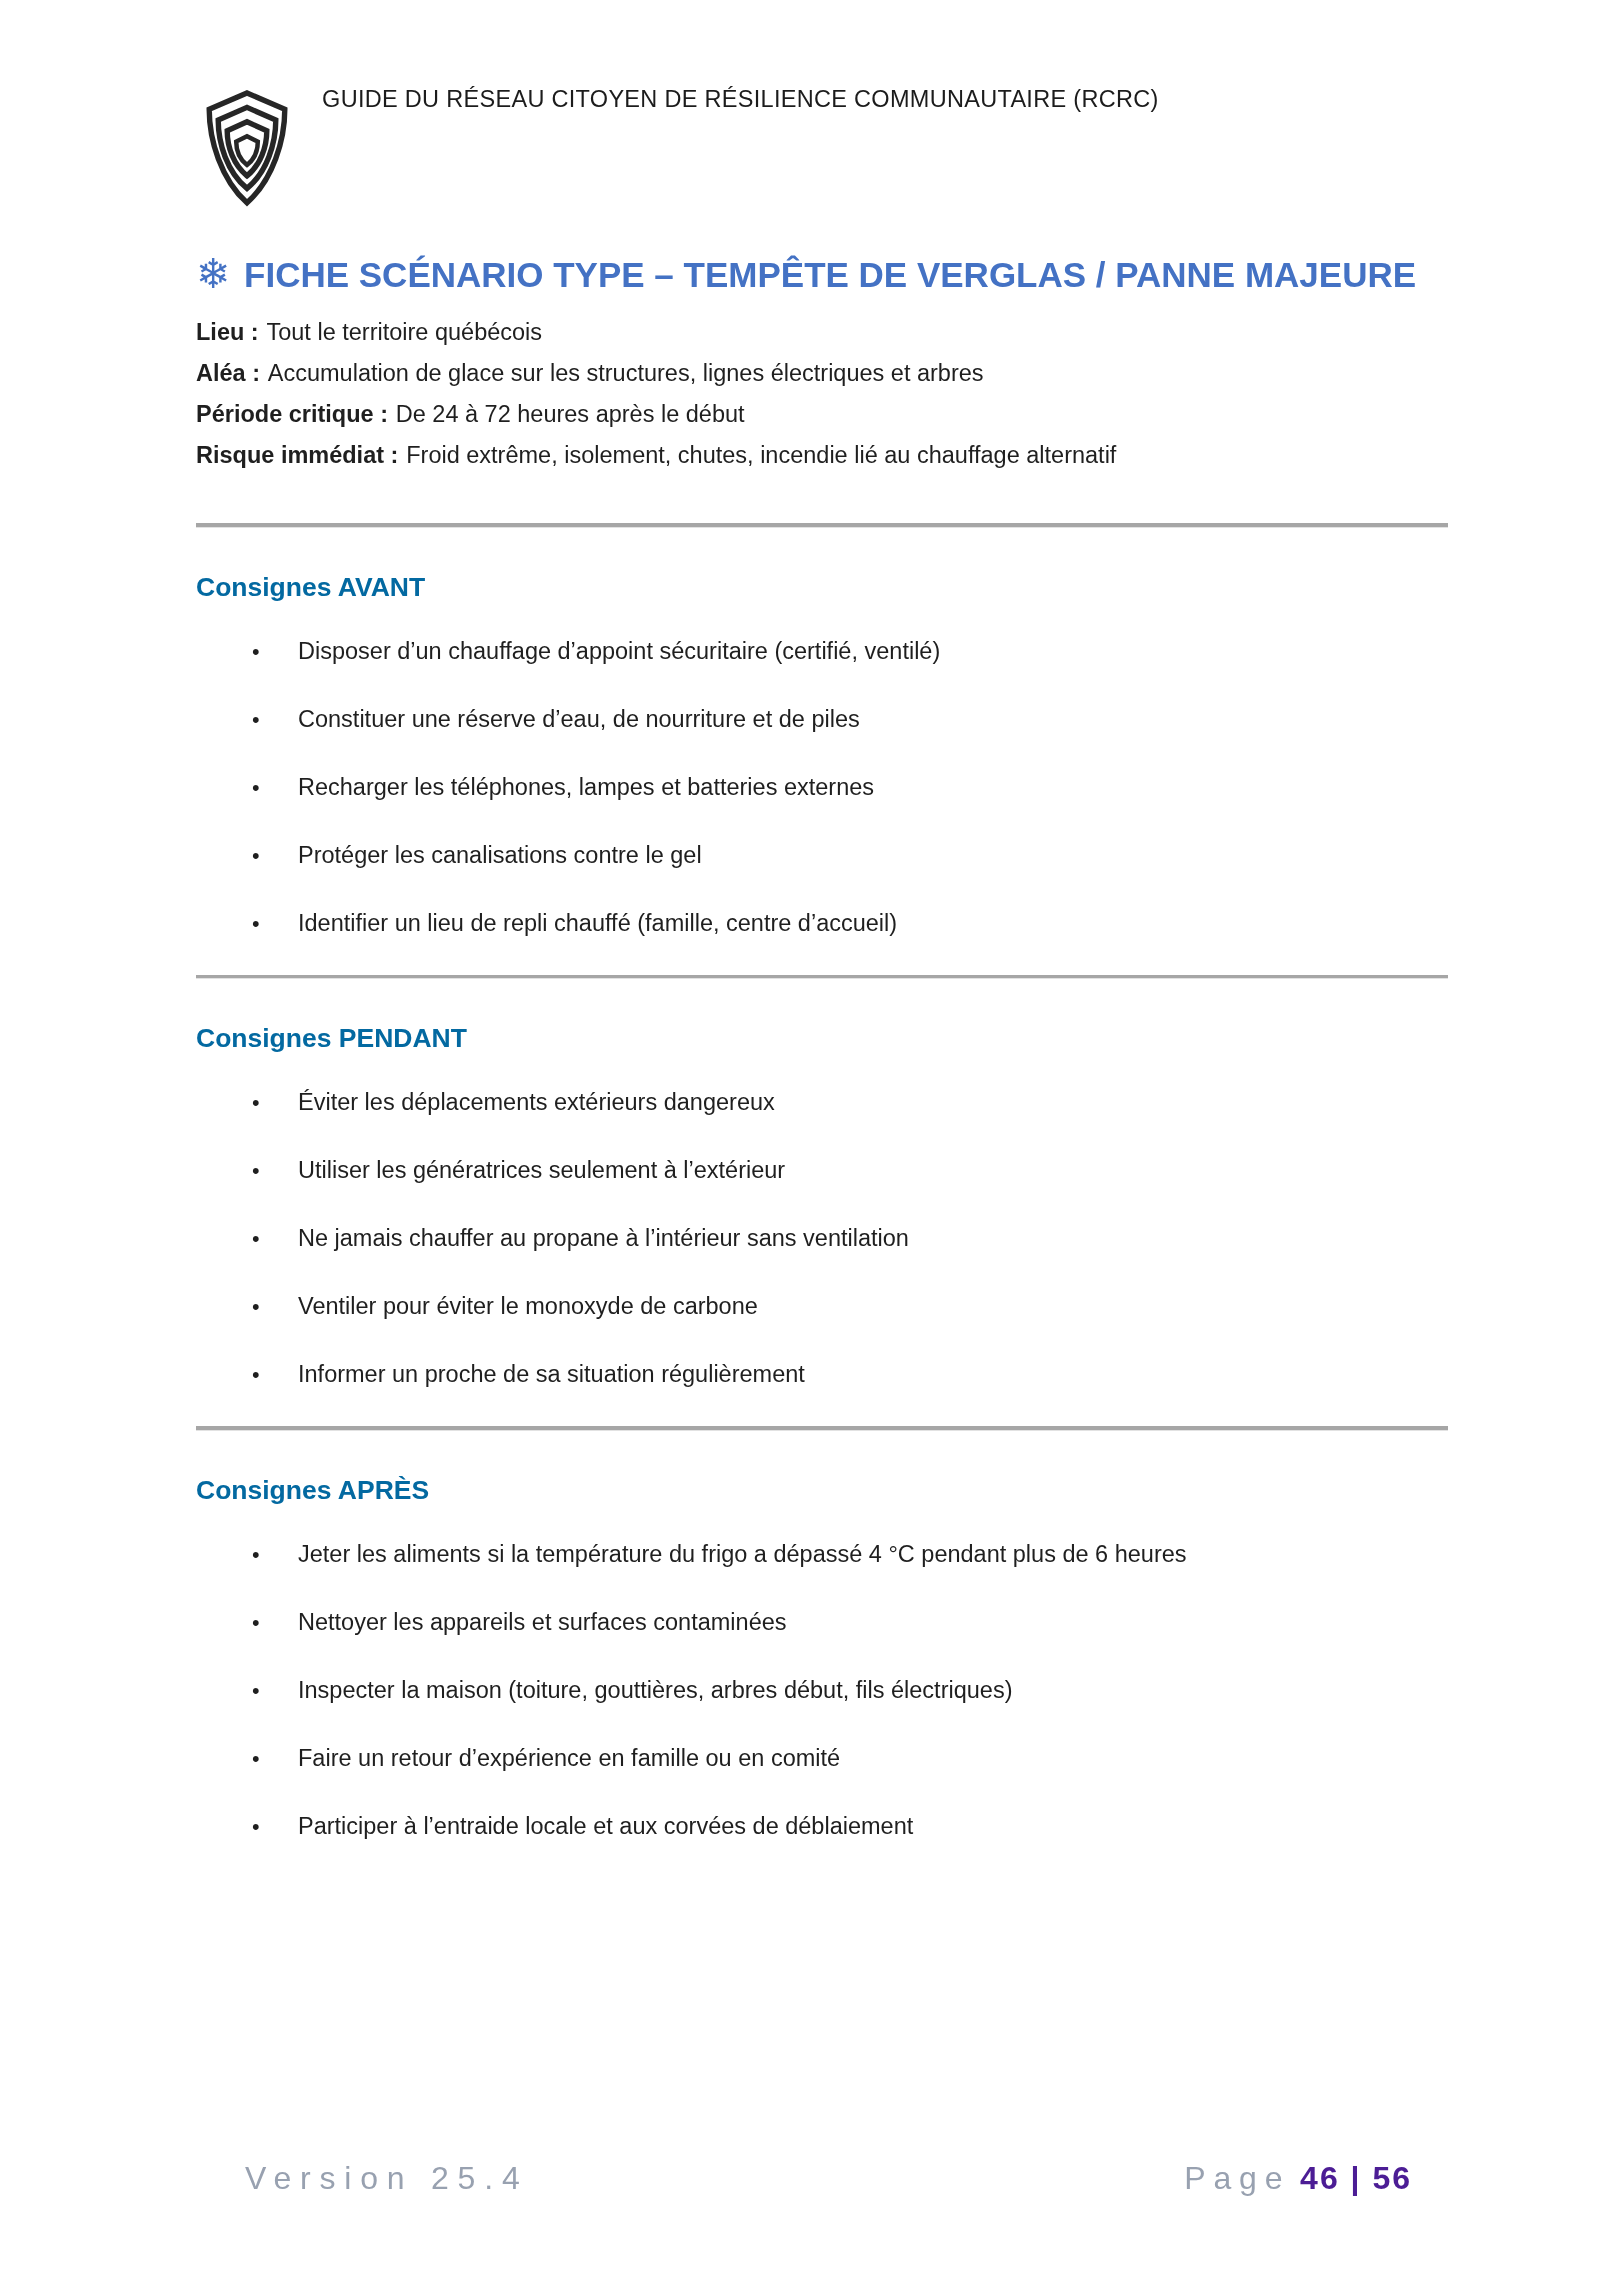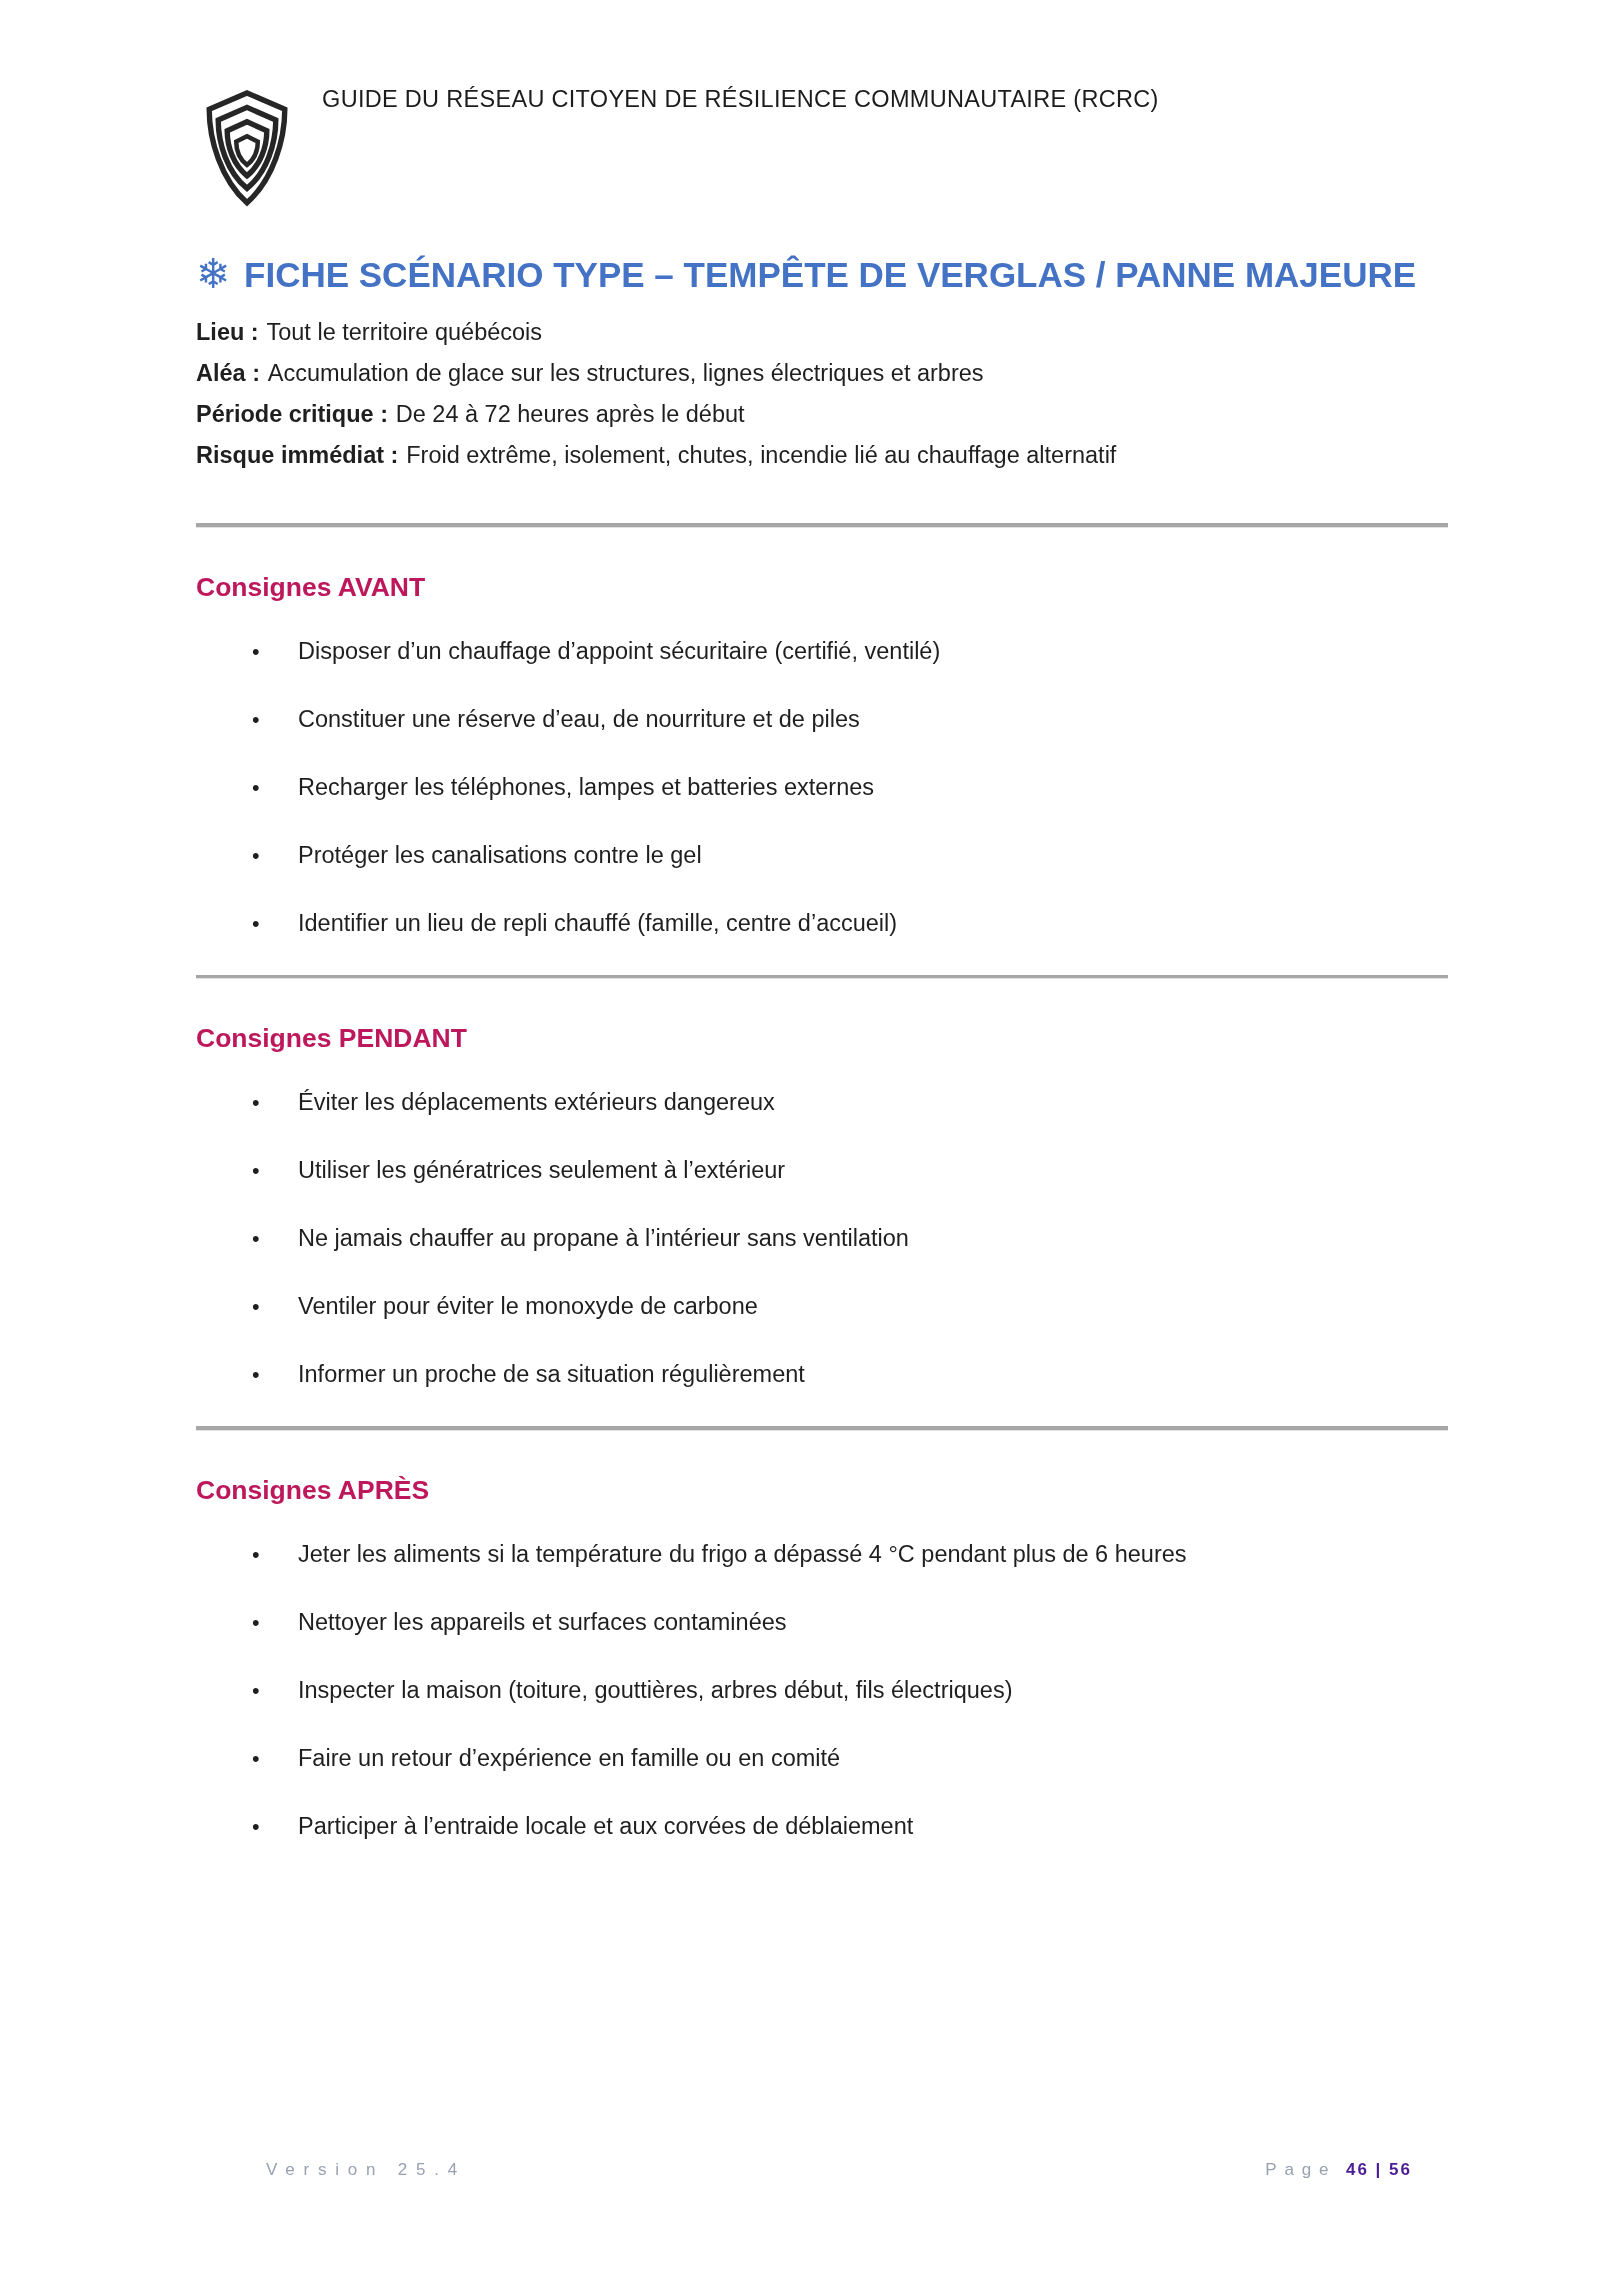--- a/index.html
+++ b/index.html
@@ -75,21 +75,21 @@
     margin-top: 47px;
   }
   .divider.d2, .divider.d3 { margin-top: 31px; }
 
   
   .section-heading {
     margin: 43px 0 0 0;
     font-size: 26.5px;
     font-weight: 700;
     line-height: 33px;
-    color: #be185d;
+    color: #0369a1;
   }
   .bullet-list {
     list-style: none;
     margin: 31px 0 0 0;
     padding: 0 0 0 56px;
   }
   .bullet-item {
     display: flex;
     line-height: 33px;
     margin-bottom: 35px;
@@ -104,22 +104,21 @@
 
   
   .doc-footer {
     position: absolute;
     top: 2160px;
     left: 245px;
     right: 209px;
     display: flex;
     justify-content: space-between;
     align-items: center;
-    font-size: 17px;
-    margin-left: 21px;
+    font-size: 32px;
   }
   .footer-version {
     color: #98A1B0;
     letter-spacing: 8.8px;
   }
   .footer-page { display: flex; align-items: baseline; }
   .footer-page-label {
     color: #98A1B0;
     letter-spacing: 7.8px;
     margin-right: 9.8px;

